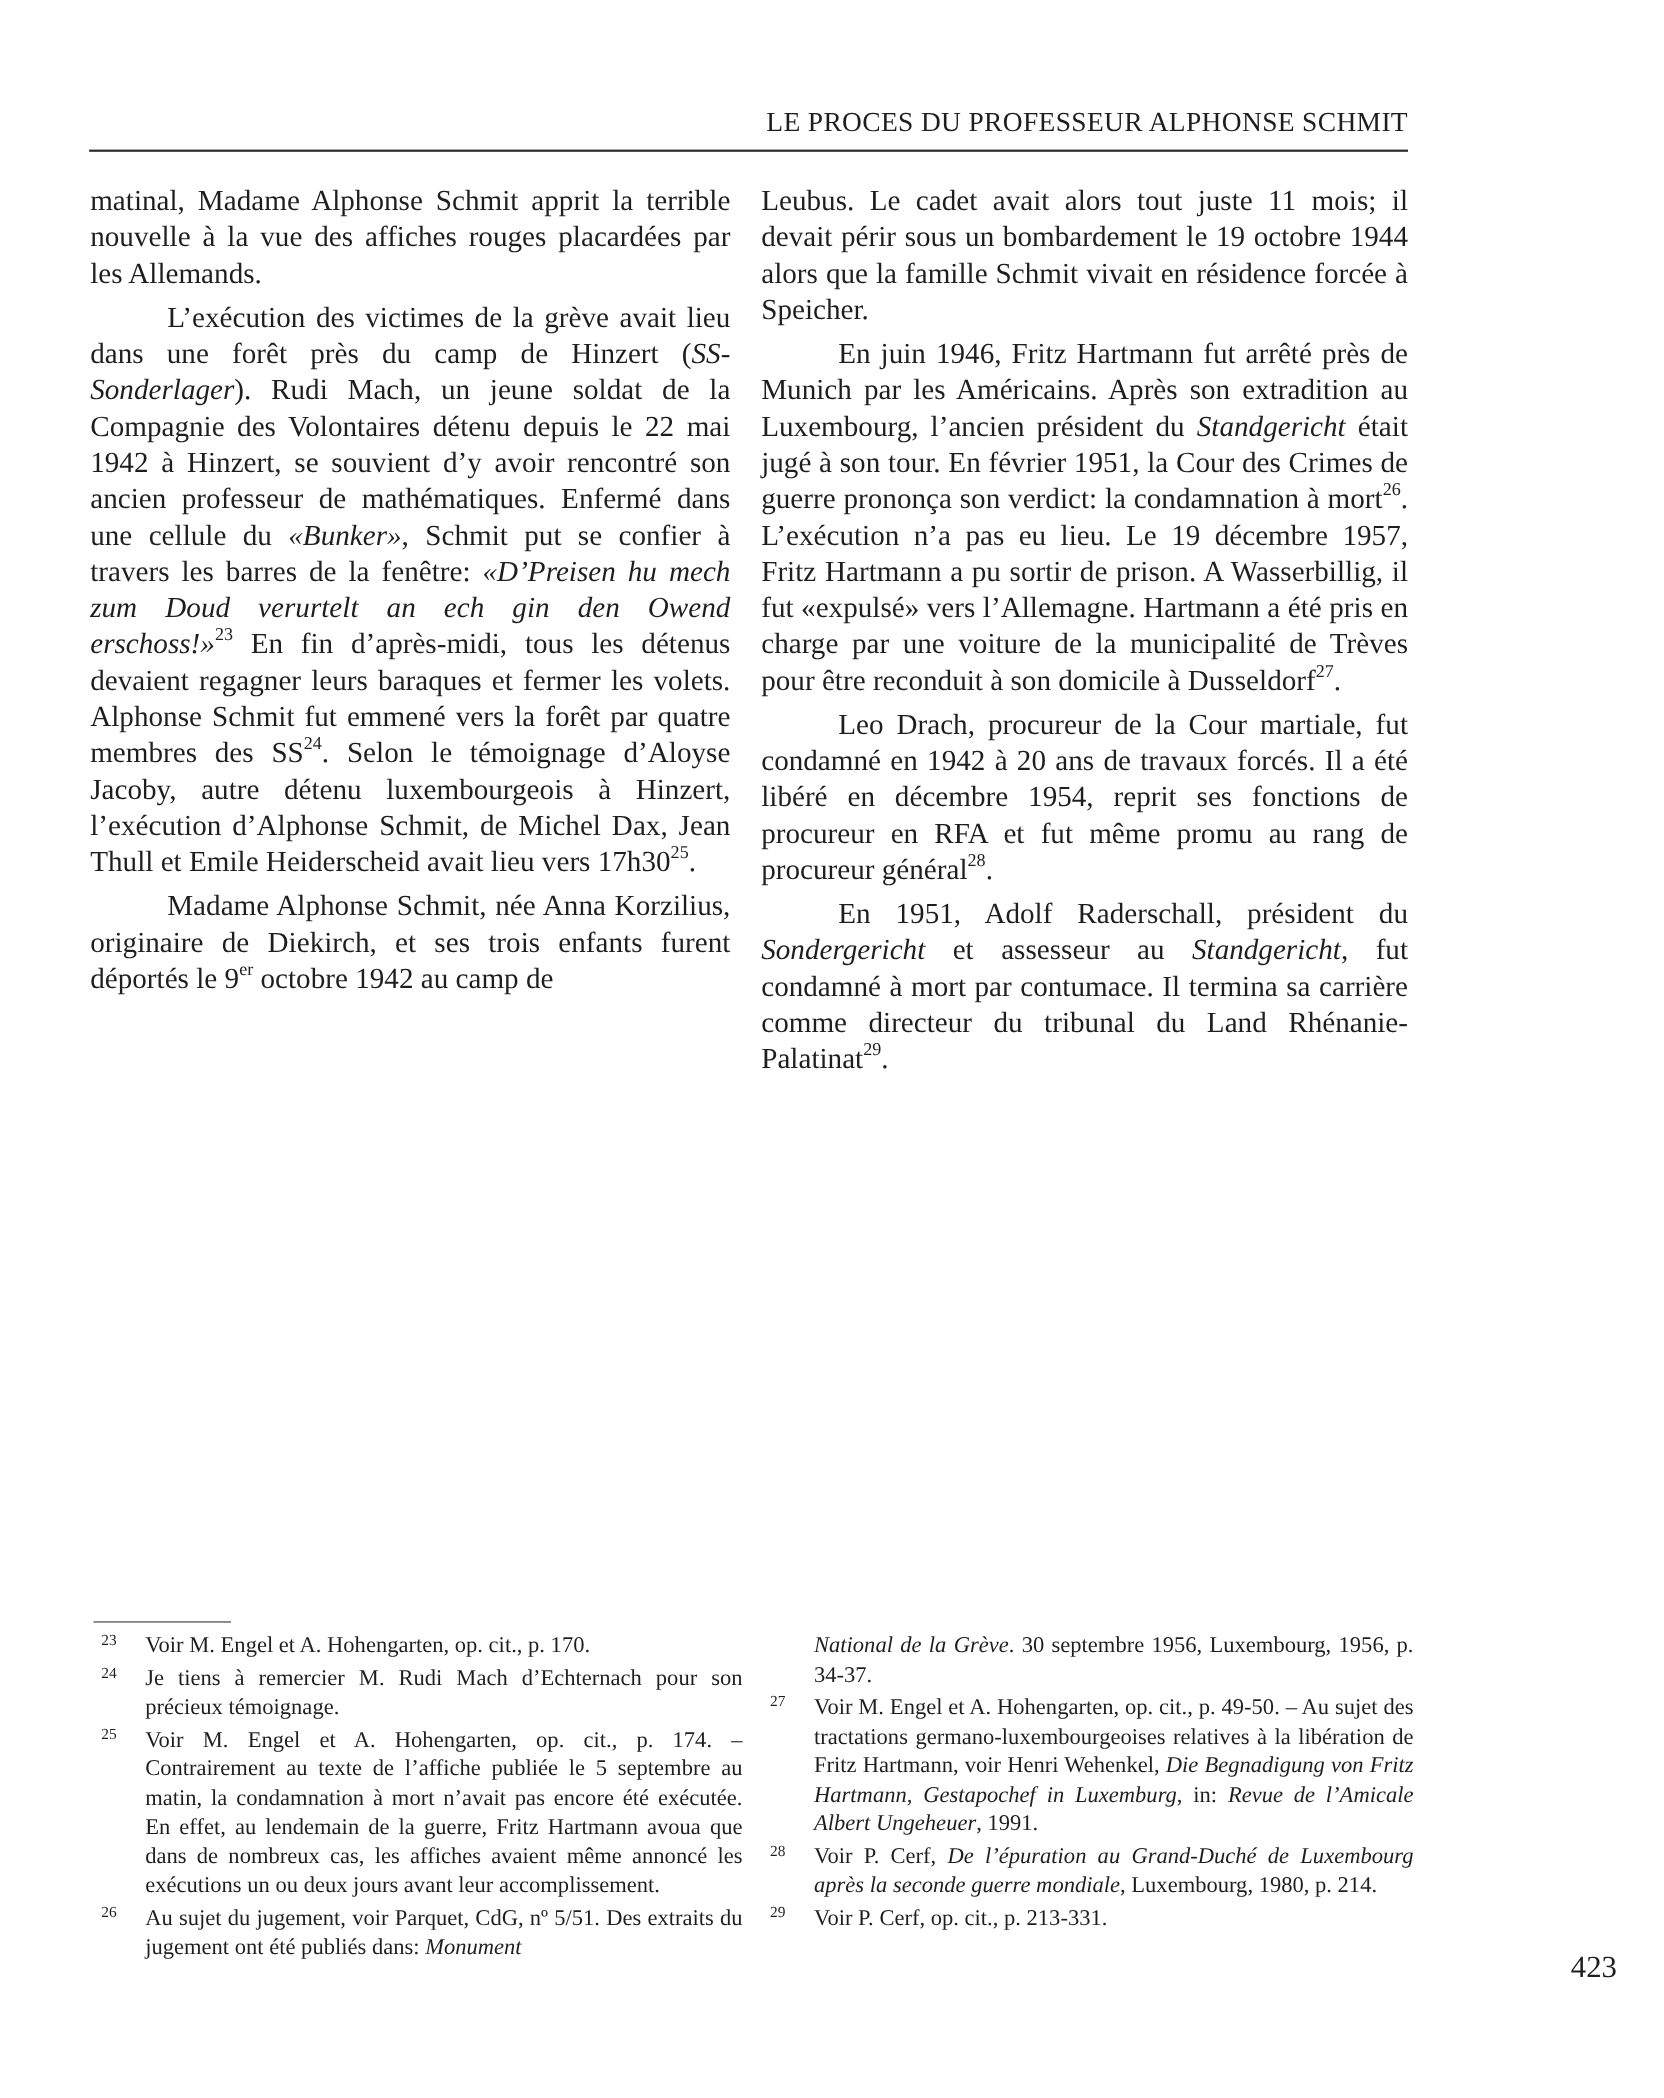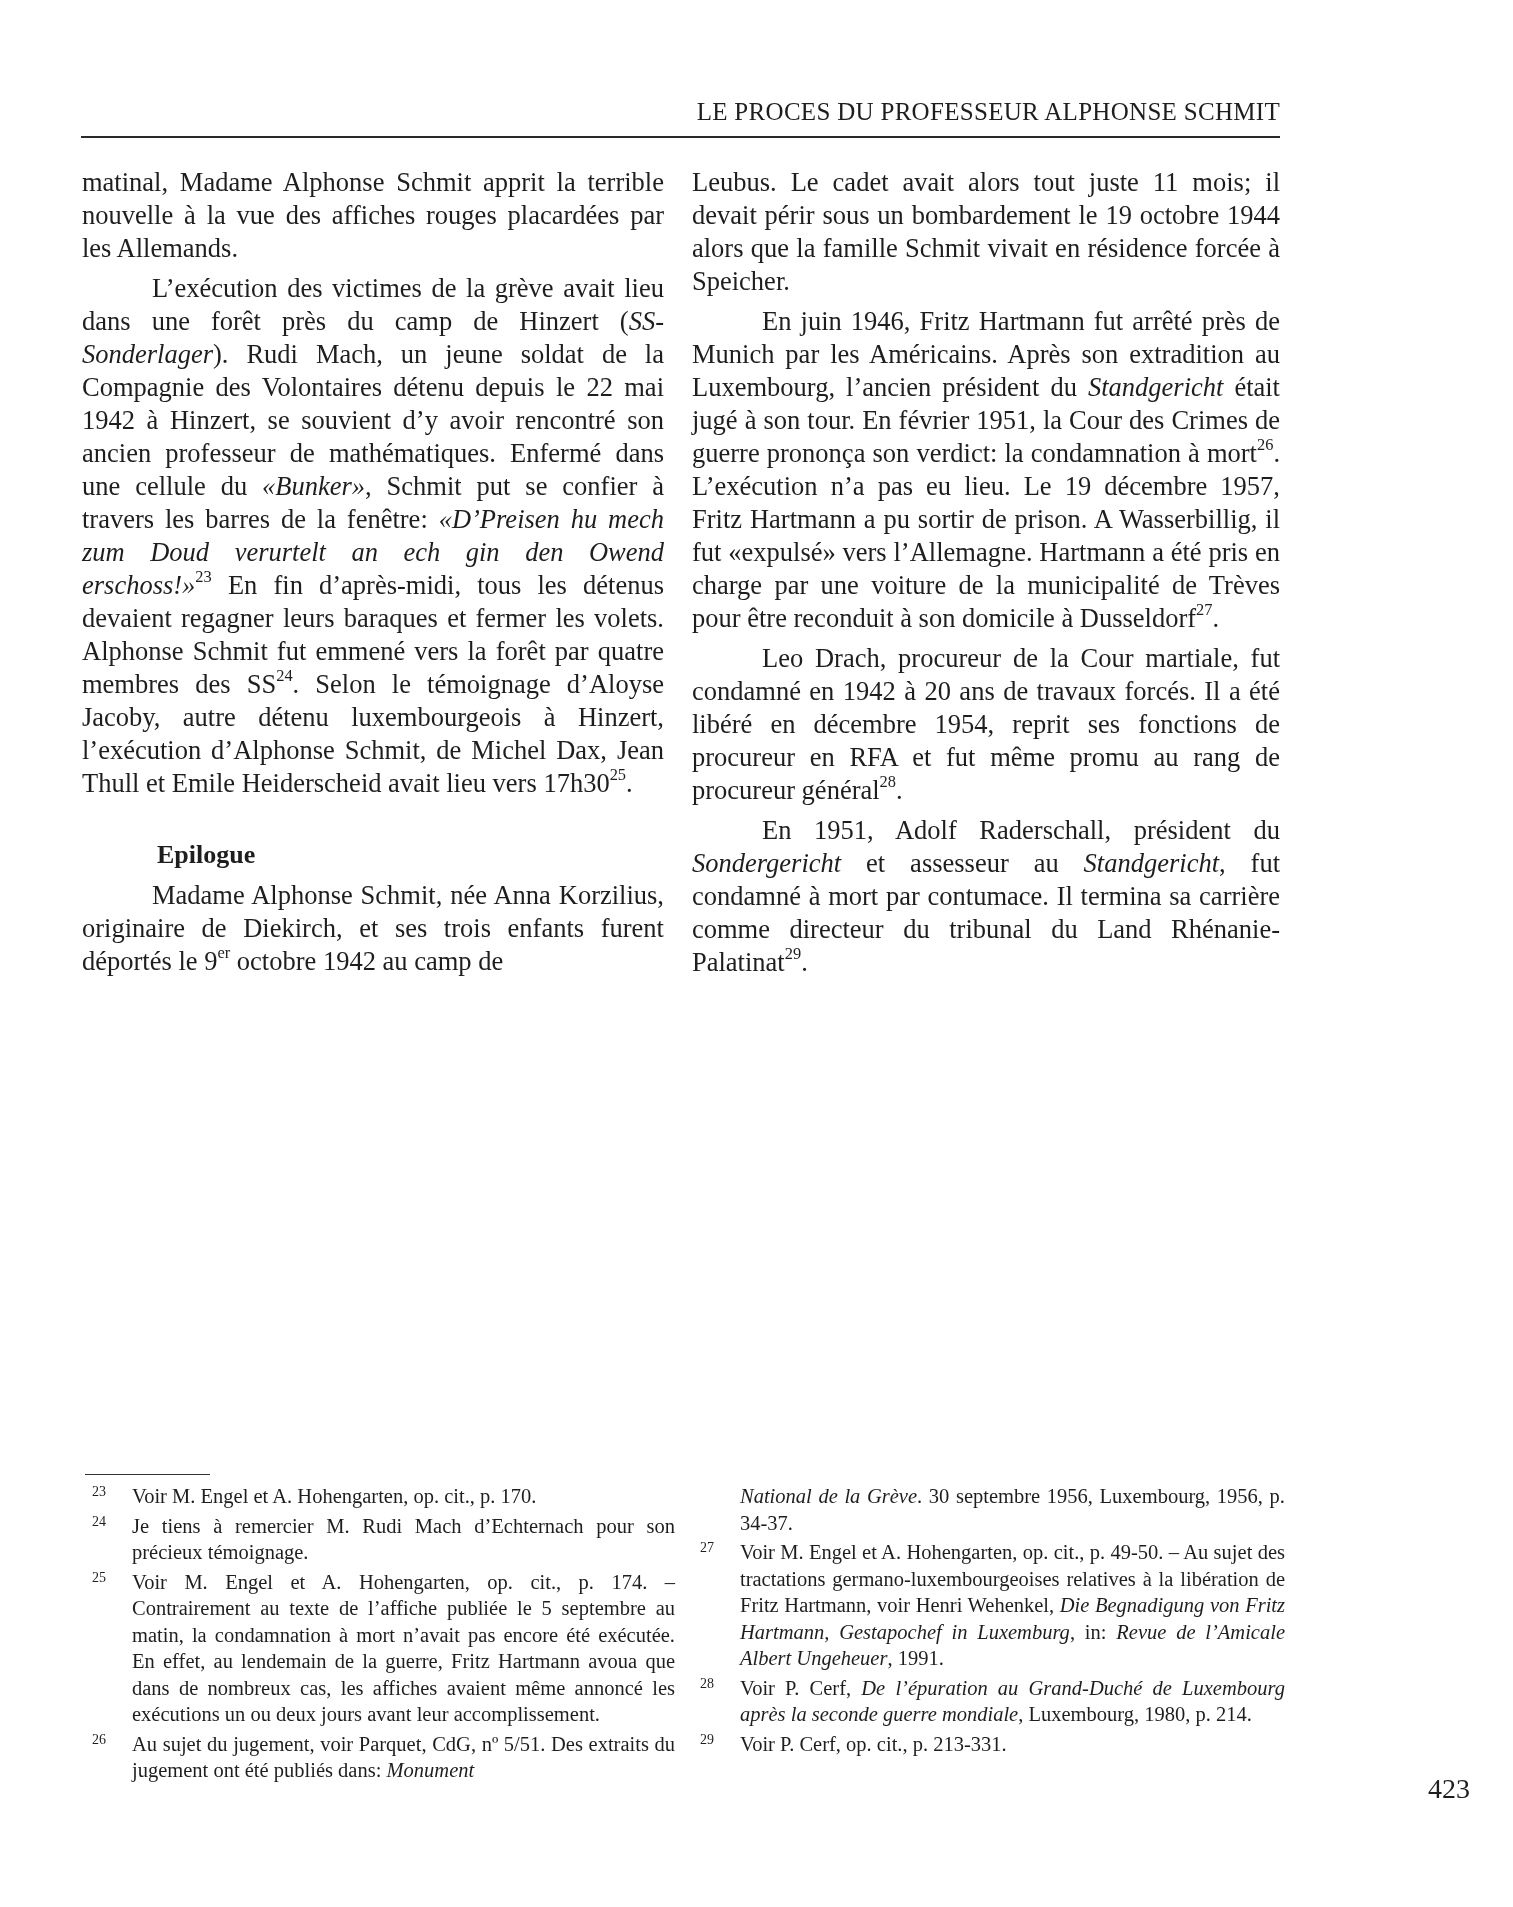--- a/index.html
+++ b/index.html
@@ -51,21 +51,20 @@
 </head>
 <body>
 
 <div class="running-header">
   <span class="title">LE PROCES DU PROFESSEUR ALPHONSE SCHMIT</span>
 </div>
 
 <div class="col left">
   <p class="noindent"><span>matinal, Madame Alphonse Schmit apprit la terrible nouvelle à la vue des affiches rouges placardées par les Allemands.</span></p>
   <p class="indent"><span>L’exécution des victimes de la grève avait lieu dans une forêt près du camp de Hinzert (</span><em>SS-Sonderlager</em><span>). Rudi Mach, un jeune soldat de la Compagnie des Volontaires détenu depuis le 22 mai 1942 à Hinzert, se souvient d’y avoir rencontré son ancien professeur de mathématiques. Enfermé dans une cellule du </span><em>«Bunker»</em><span>, Schmit put se confier à travers les barres de la fenêtre: </span><em>«D’Preisen hu mech zum Doud verurtelt an ech gin den Owend erschoss!»</em><sup>23</sup><span> En fin d’après-midi, tous les détenus devaient regagner leurs baraques et fermer les volets. Alphonse Schmit fut emmené vers la forêt par quatre membres des SS</span><sup>24</sup><span>. Selon le témoignage d’Aloyse Jacoby, autre détenu luxembourgeois à Hinzert, l’exécution d’Alphonse Schmit, de Michel Dax, Jean Thull et Emile Heiderscheid avait lieu vers 17h30</span><sup>25</sup><span>.</span></p>
-  <h2>Epilogue</h2>
   <p class="indent"><span>Madame Alphonse Schmit, née Anna Korzilius, originaire de Diekirch, et ses trois enfants furent déportés le 9</span><sup>er</sup><span> octobre 1942 au camp de</span></p>
 </div>
 
 <div class="col right">
   <p class="noindent"><span>Leubus. Le cadet avait alors tout juste 11 mois; il devait périr sous un bombardement le 19 octobre 1944 alors que la famille Schmit vivait en résidence forcée à Speicher.</span></p>
   <p class="indent"><span>En juin 1946, Fritz Hartmann fut arrêté près de Munich par les Américains. Après son extradition au Luxembourg, l’ancien président du </span><em>Standgericht</em><span> était jugé à son tour. En février 1951, la Cour des Crimes de guerre prononça son verdict: la condamnation à mort</span><sup>26</sup><span>. L’exécution n’a pas eu lieu. Le 19 décembre 1957, Fritz Hartmann a pu sortir de prison. A Wasserbillig, il fut «expulsé» vers l’Allemagne. Hartmann a été pris en charge par une voiture de la municipalité de Trèves pour être reconduit à son domicile à Dusseldorf</span><sup>27</sup><span>.</span></p>
   <p class="indent"><span>Leo Drach, procureur de la Cour martiale, fut condamné en 1942 à 20 ans de travaux forcés. Il a été libéré en décembre 1954, reprit ses fonctions de procureur en RFA et fut même promu au rang de procureur général</span><sup>28</sup><span>.</span></p>
   <p class="indent"><span>En 1951, Adolf Raderschall, président du </span><em>Sondergericht</em><span> et assesseur au </span><em>Standgericht</em><span>, fut condamné à mort par contumace. Il termina sa carrière comme directeur du tribunal du Land Rhénanie-Palatinat</span><sup>29</sup><span>.</span></p>
 </div>
 

